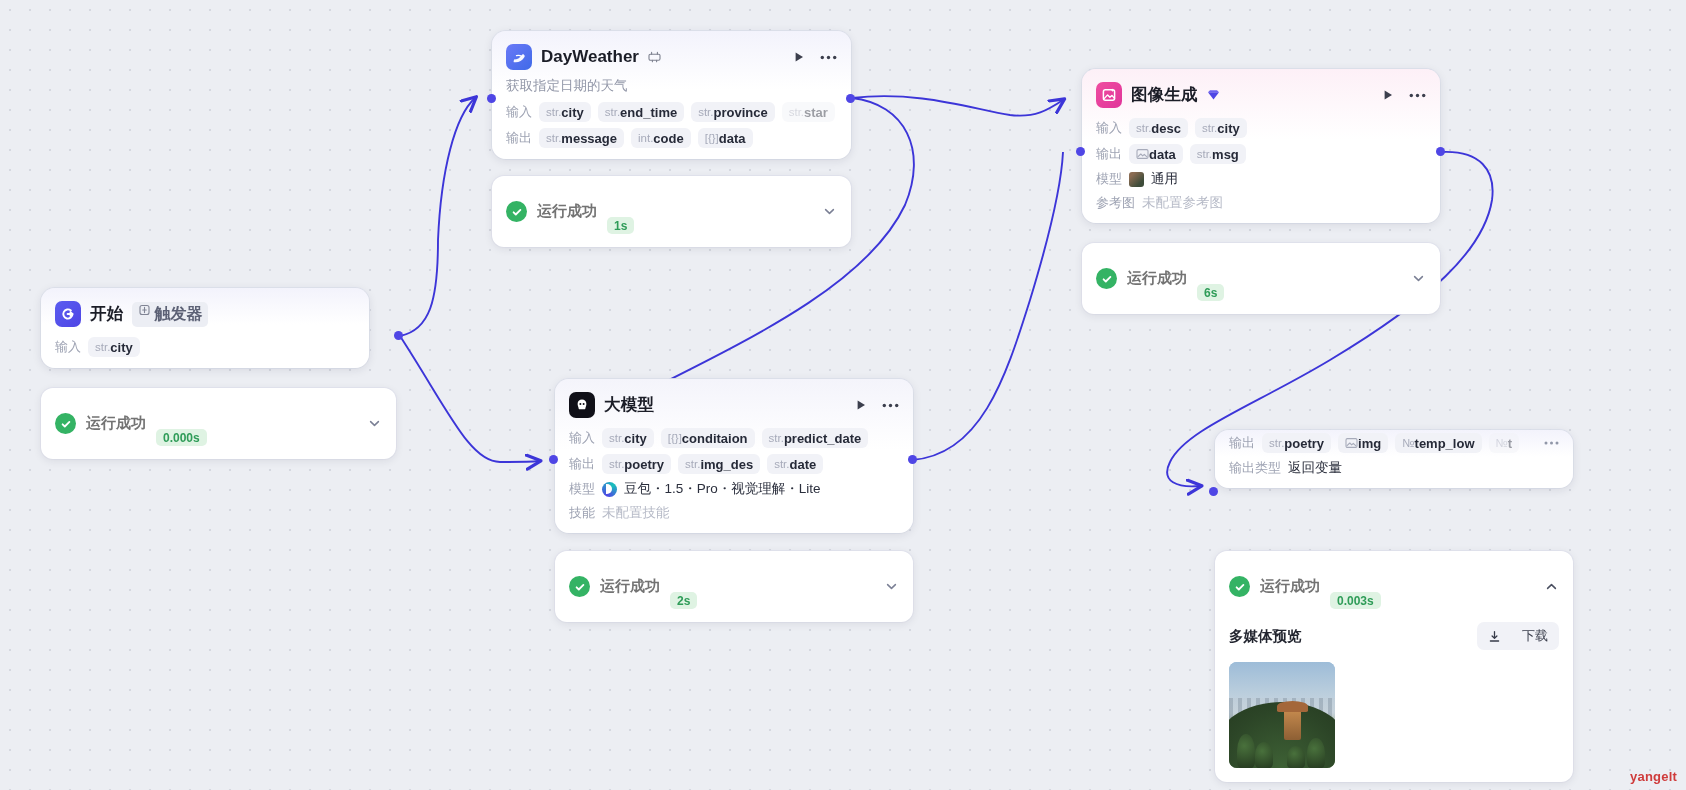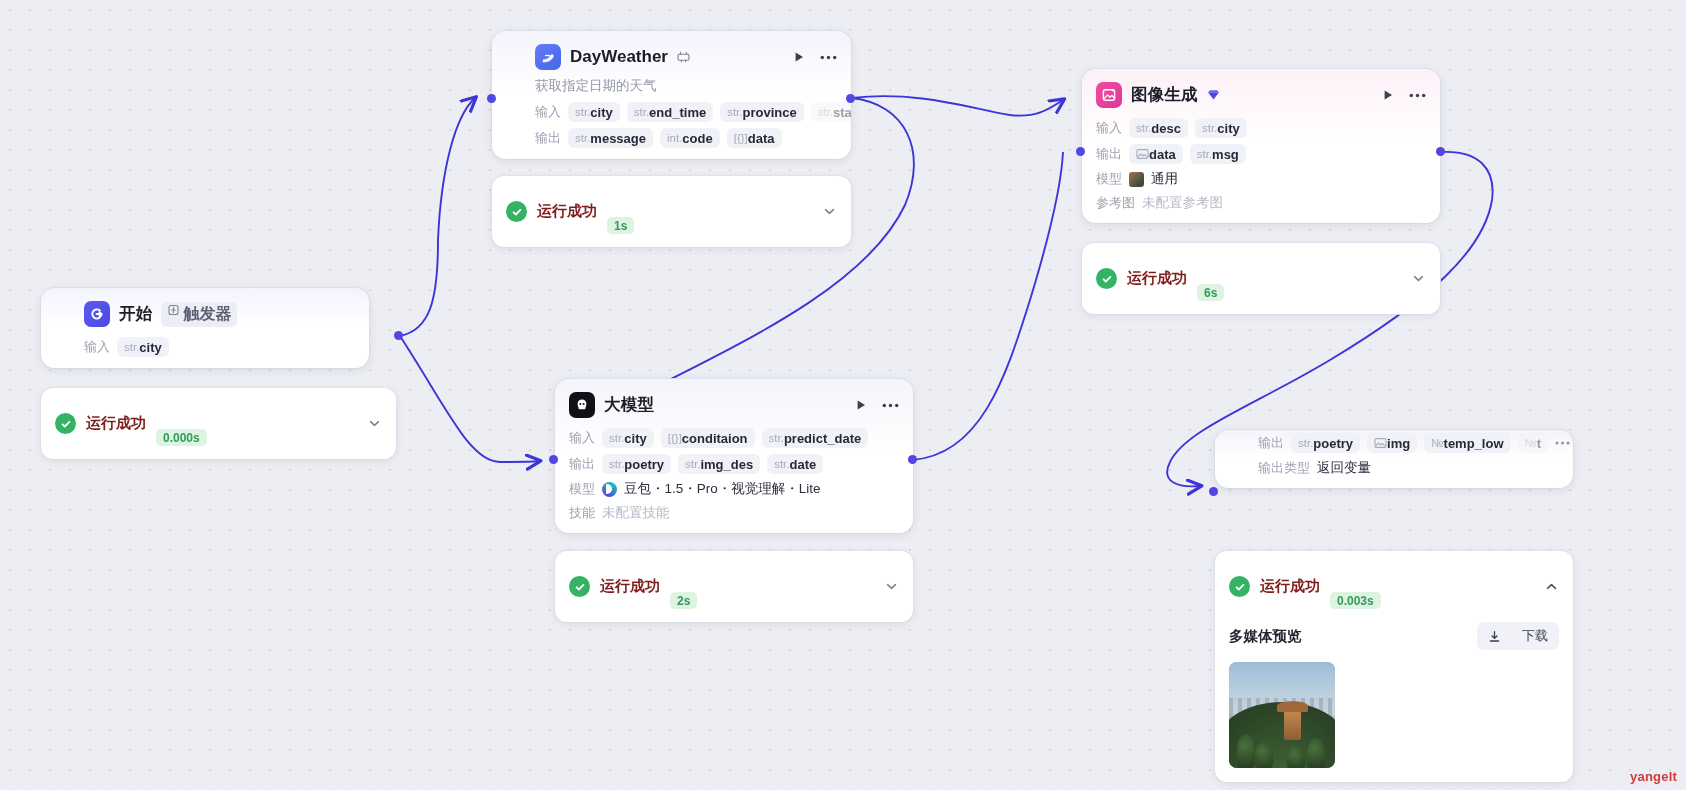--- a/index.html
+++ b/index.html
@@ -24,21 +24,21 @@
     position: absolute;
     border-radius: 14px;
     background: #ffffff;
     box-shadow: 0 2px 10px rgba(28,32,60,.10), 0 0 0 1px rgba(225,228,238,.9);
     overflow: hidden;
   }
   .node .head {
     display: flex; align-items: center; gap: 9px;
     padding: 13px 14px 7px 14px;
   }
-  .node.tint-blue   { background: linear-gradient(180deg,#f3f3fc 0%, #ffffff 46%); padding-left: 29px; }
+  .node.tint-blue   { background: linear-gradient(180deg,#f3f3fc 0%, #ffffff 46%); }
   .node.tint-pink   { background: linear-gradient(180deg,#fdf0f7 0%, #ffffff 46%); }
   .node.tint-grayb  { background: linear-gradient(180deg,#f4f4fb 0%, #ffffff 46%); }
 
   .nicon { width: 26px; height: 26px; border-radius: 7px; flex: 0 0 auto;
            display: flex; align-items: center; justify-content: center; }
   .nicon svg { display: block; }
   .icon-start   { background: linear-gradient(135deg,#5a5cf0,#4f46e5); }
   .icon-weather { background: linear-gradient(135deg,#6a79f7,#3f6ae8); }
   .icon-llm     { background: #101018; }
   .icon-img     { background: linear-gradient(135deg,#ef4da0,#e0359a); }
@@ -85,21 +85,21 @@
 
   
   .status {
     position: absolute;
     background: #fff; border-radius: 12px;
     box-shadow: 0 2px 9px rgba(28,32,60,.09), 0 0 0 1px rgba(228,230,239,.9);
   }
   .status-head { display: flex; align-items: center; gap: 10px; padding: 13px 14px; }
   .check { width: 21px; height: 21px; border-radius: 50%; background: #34b364; flex: 0 0 auto;
            display: flex; align-items: center; justify-content: center; }
-  .status-text { font-size: 15px; font-weight: 600; color: #7f1d1d; }
+  .status-text { font-size: 15px; font-weight: 600; color: #737373; }
   .time-pill { background: #dff3e3; color: #2f9c58; border-radius: 5px;
                padding: 1.5px 7px; font-size: 12px; font-weight: 600; margin-top: 28px; }
   .chev { margin-left: auto; color: #7b8095; display: flex; }
   .status-body { padding: 0 14px 14px 14px; }
   .preview-head { display: flex; align-items: center; }
   .preview-title { font-size: 14.5px; font-weight: 600; color: #22252f; }
   .dl-btn { margin-left: auto; display: inline-flex; align-items: center; gap: 21px;
             background: #f1f2f7; border-radius: 7px; padding: 5px 11px;
             font-size: 13px; color: #373b49; cursor: pointer; }
   .thumb { margin-top: 12px; width: 106px; height: 106px; border-radius: 8px; overflow: hidden;

